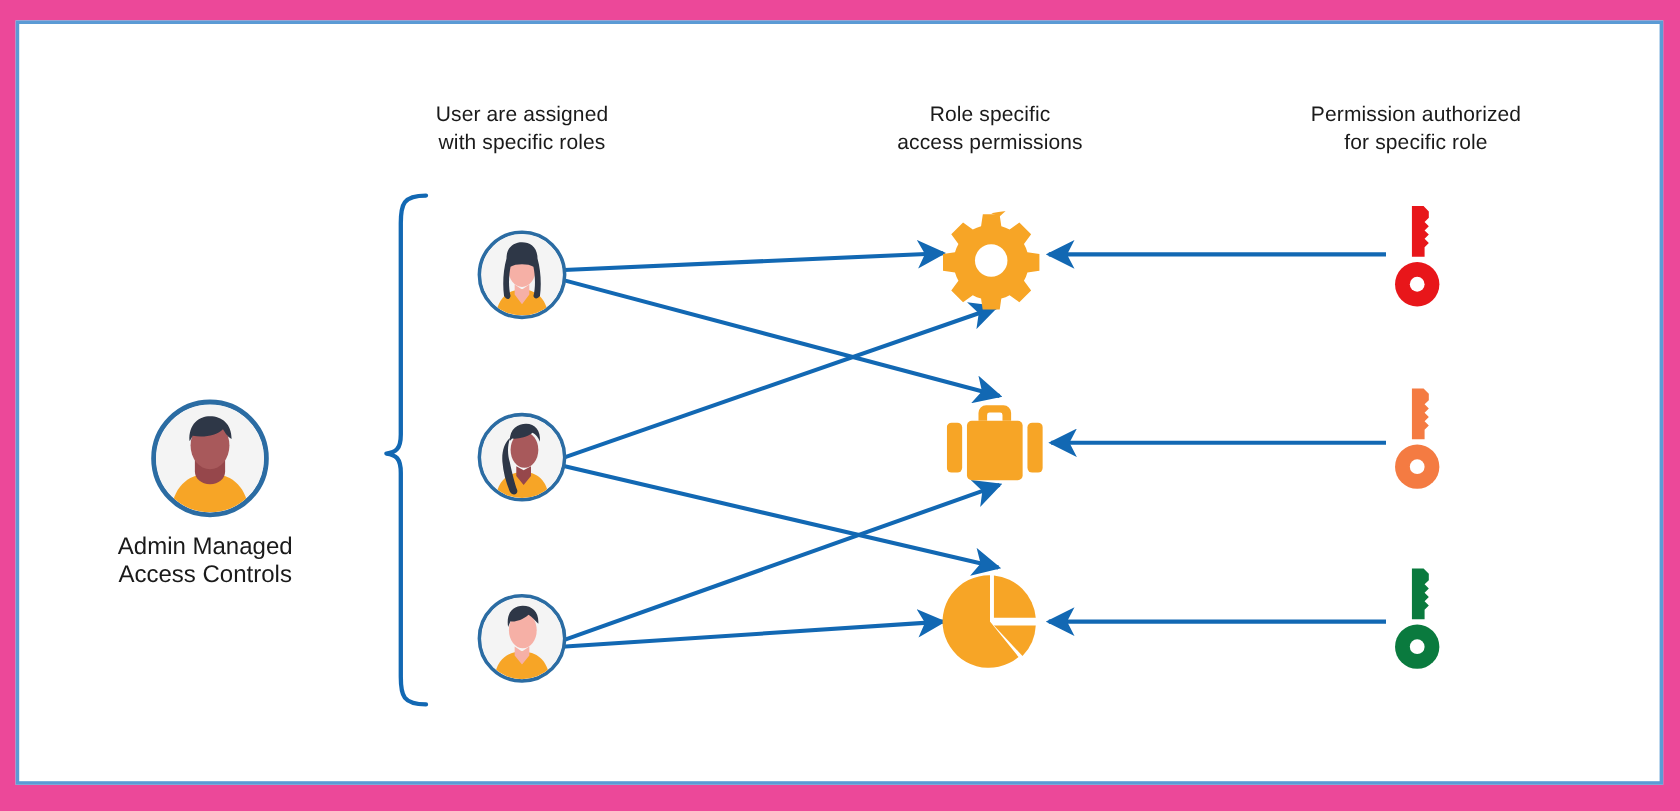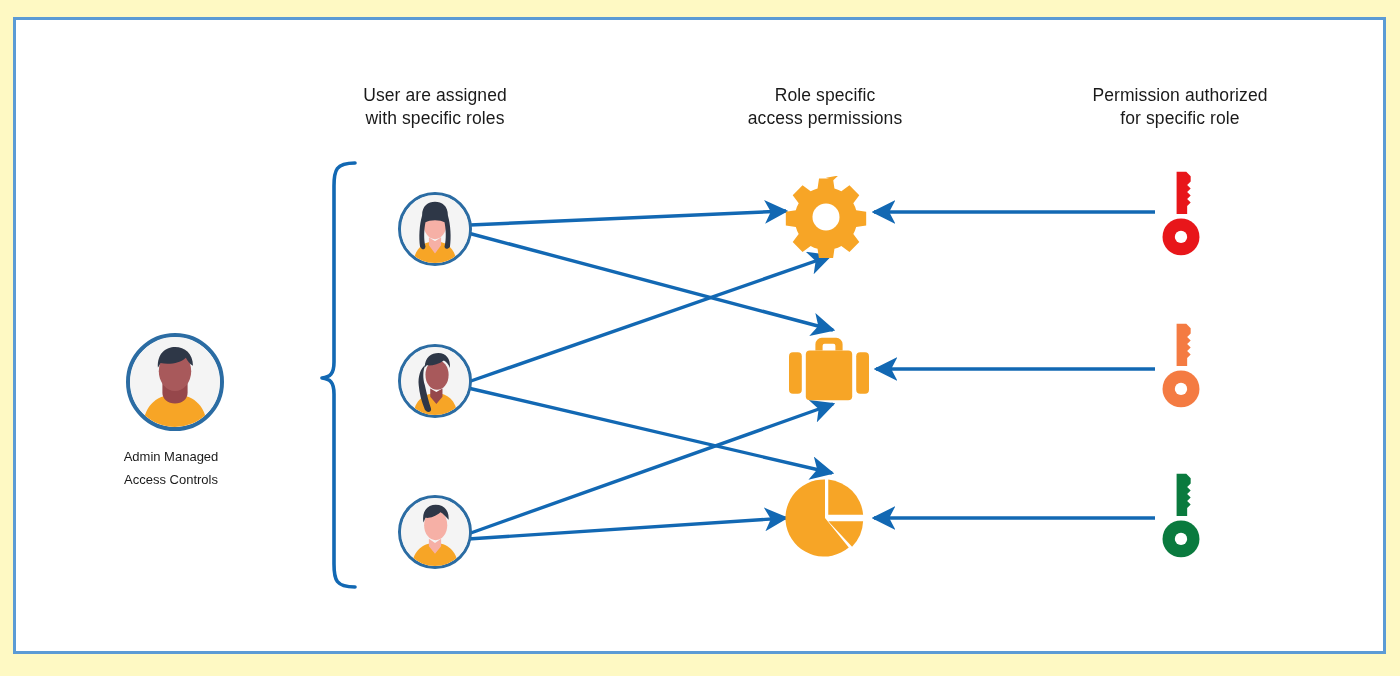--- a/index.html
+++ b/index.html
@@ -8,21 +8,21 @@
     padding: 0;
     background: #ffffff;
   }
   body {
     font-family: "Liberation Sans", sans-serif;
   }
   #canvas {
     position: relative;
     width: 1400px;
     height: 676px;
-    background: #fef9c3;
+    background: #ec4899;
     overflow: hidden;
     text-decoration: underline;
   }
   #frame {
     position: absolute;
     left: 13px;
     top: 17px;
     width: 1373px;
     height: 637px;
     border: 3px solid #5B9BD5;
@@ -41,21 +41,21 @@
   #title-users   { left: 295px; top: 84px; width: 280px; }
   #title-roles   { left: 685px; top: 84px; width: 280px; }
   #title-perms   { left: 1040px; top: 84px; width: 280px; }
 
   .admin-label {
     position: absolute;
     left: 55px;
     top: 445px;
     width: 232px;
     text-align: center;
-    font-size: 13px;
+    font-size: 20px;
     line-height: 23px;
     color: #1a1a1a;
     white-space: pre-line;
   }
 
   .avatar {
     position: absolute;
     border-radius: 50%;
     background: #F7F7F7;
     overflow: hidden;

